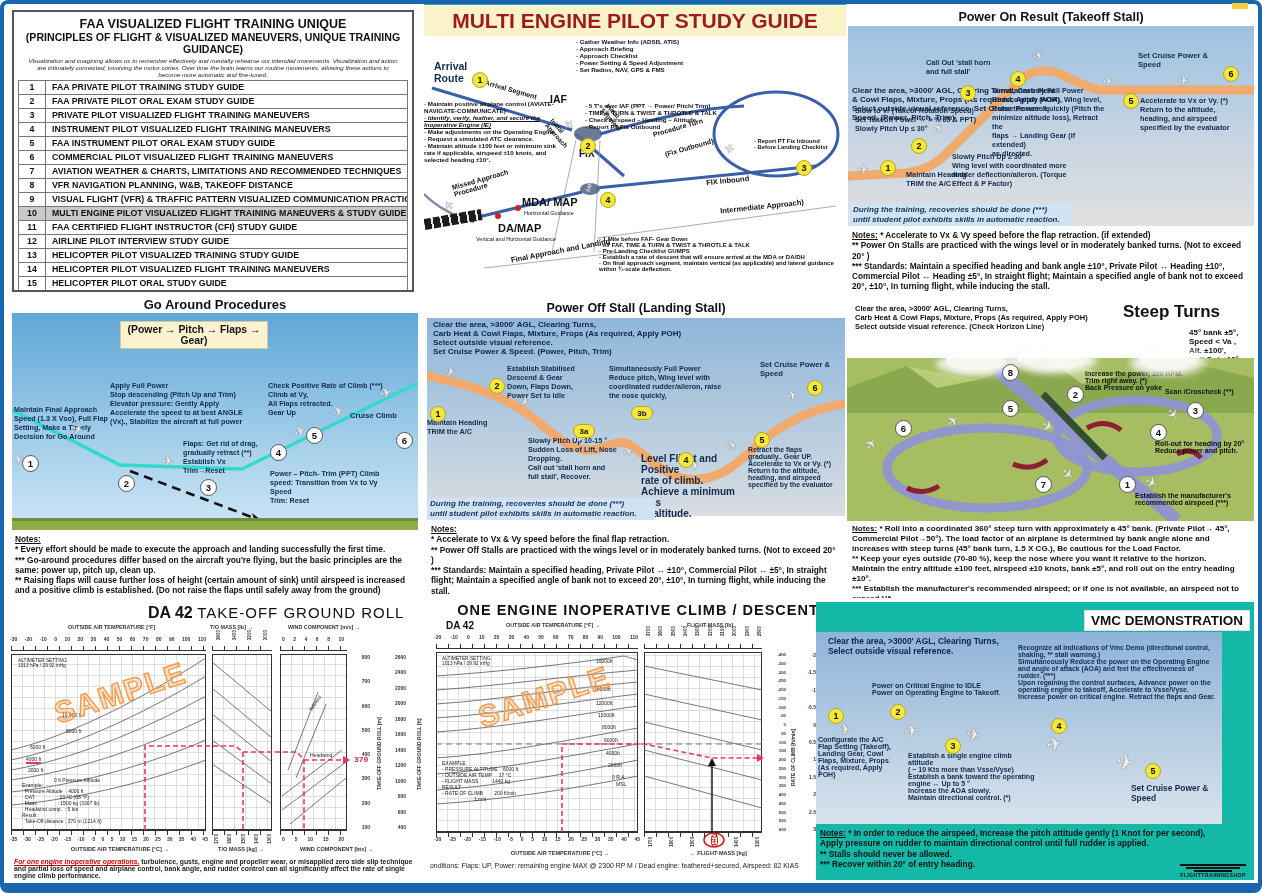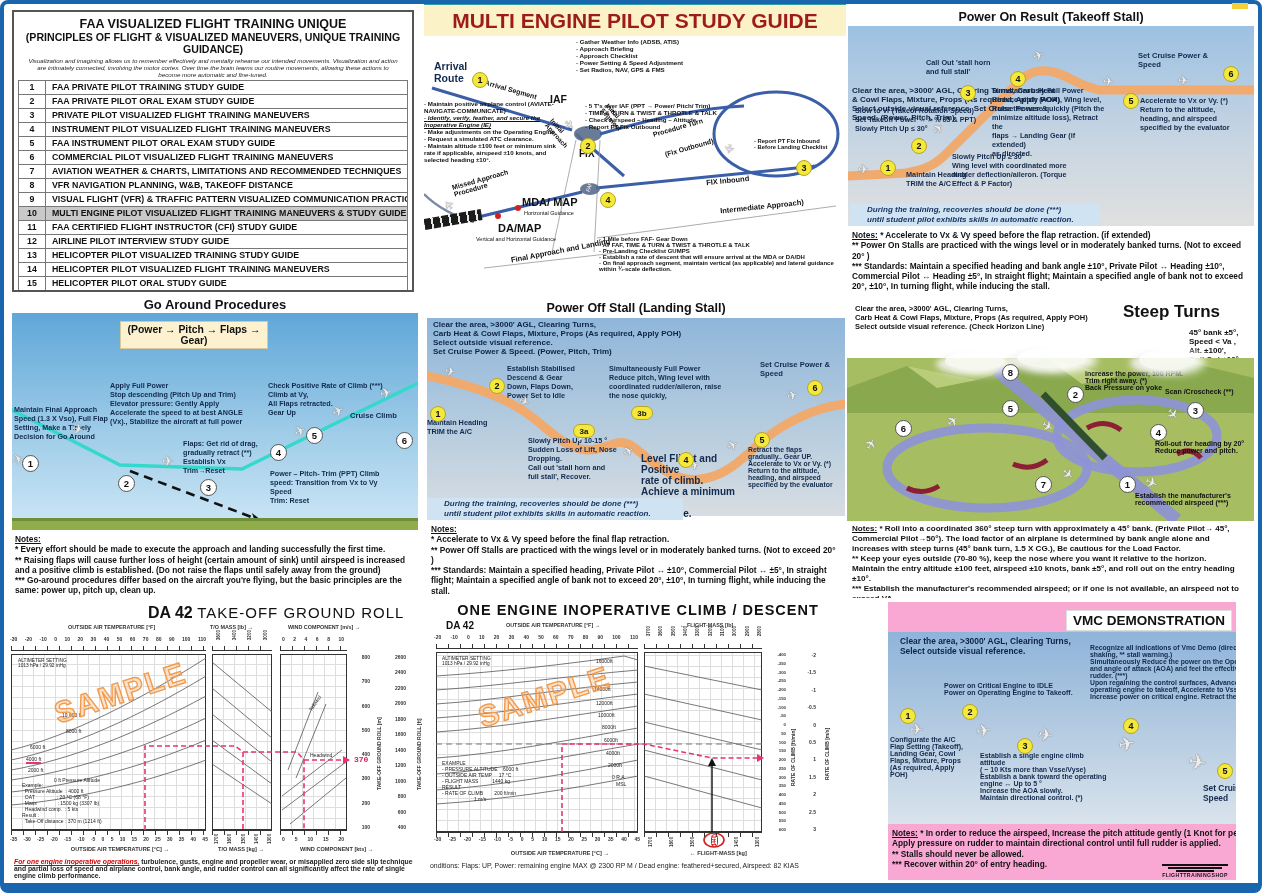--- a/index.html
+++ b/index.html
@@ -35,21 +35,21 @@
   
   .badge{position:absolute;border-radius:50%;display:flex;align-items:center;justify-content:center;font-weight:bold;z-index:6;box-sizing:border-box;}
   .by{background:#f4e83b;border:1px solid #b9a520;width:16px;height:16px;font-size:9px;}
   .byw{background:#f4e83b;border:1px solid #b9a520;width:22px;height:14px;font-size:8px;border-radius:8px;}
   .bw{background:#fff;border:1.6px solid #555;width:17px;height:17px;font-size:9.5px;}
   
   .notes{font-weight:bold;font-size:8.3px;line-height:1.24;color:#111;}
   .dl div{font-weight:bold;}
   .dl div::before{content:"-  ";}
   .ui{font-style:italic;text-decoration:underline;}
-  .trainnote{background:#cfe3f3;color:#16325c;font-weight:bold;font-style:italic;font-size:8px;line-height:1.25;padding:1px 17px;}
+  .trainnote{background:#cfe3f3;color:#16325c;font-weight:bold;font-style:italic;font-size:8px;line-height:1.25;padding:1px 3px;}
   .skytext{color:#122a4e;}
   .plane{position:absolute;color:#ececec;text-shadow:0 0 1px #777,0 0 1px #777;z-index:4;}
   .cloud{position:absolute;background:#fff;border-radius:50%;box-shadow:8px 2px 8px 2px #fff,-8px 3px 6px 1px #f2f2f2;opacity:.9;z-index:3;}
   
   .cbox{position:absolute;border:1.2px solid #333;box-sizing:border-box;background:
     repeating-linear-gradient(0deg,transparent 0 10px,#dedede 10px 11px),
     repeating-linear-gradient(90deg,transparent 0 10px,#dedede 10px 11px);}
   .ticks{display:flex;justify-content:space-between;font-size:5px;font-weight:bold;color:#333;}
   .vticks{display:flex;justify-content:space-between;}
   .vticks span{writing-mode:vertical-rl;transform:rotate(180deg);font-size:4.6px;font-weight:bold;color:#333;}
@@ -320,22 +320,22 @@
     <span class="plane" style="left:150px;top:140px;font-size:14px;">✈</span>
     <span class="plane" style="left:222,;top:138px;font-size:14px;transform:rotate(-20deg);">✈</span>
     <span class="plane" style="left:282px;top:110px;font-size:14px;transform:rotate(-25deg);">✈</span>
     <span class="plane" style="left:320px;top:90px;font-size:14px;transform:rotate(-25deg);">✈</span>
     <span class="plane" style="left:368px;top:72px;font-size:14px;transform:rotate(-15deg);">✈</span>
   </div>
   <div class="p notes" style="left:3px;top:238px;width:400px;">
     <div><span class="u">Notes:</span><span></span></div>
     <div>
         <div class="pre">* Every effort should be made to execute the approach and landing successfully the first time.</div>
+        <div class="pre">*** Go-around procedures differ based on the aircraft you're flying, but the basic principles are the same: power up, pitch up, clean up.</div>
         <div class="pre">** Raising flaps will cause further loss of height (certain amount of sink) until airspeed is increased and a positive climb is established. (Do not raise the flaps until safely away from the ground)</div>
-        <div class="pre">*** Go-around procedures differ based on the aircraft you're flying, but the basic principles are the same: power up, pitch up, clean up.</div>
       </div>
   </div>
 </div>
 
 <div class="panel" style="left:427px;top:298px;width:418px;height:298px;background:#fff;">
   <div class="b c" style="font-size:12.5px;padding-top:3px;">Power Off Stall (Landing Stall)</div>
   <div class="p" style="left:0;top:20px;width:418px;height:198px;background:linear-gradient(180deg,#8fb6da 0%,#b9cedf 60%,#d8dde2 100%);">
     <svg width="418" height="198" viewBox="0 0 418 198">
       <path d="M0,58 C40,66 70,76 95,92 C120,108 135,130 160,132 C178,133 190,118 205,128 C225,142 245,168 280,160 C310,153 325,128 350,112 C375,96 400,88 418,86" stroke="#f0aa6e" stroke-width="9" fill="none" stroke-linecap="round"></path>
     </svg>
@@ -764,21 +764,21 @@
       <span>2</span>
       <span>2.5</span>
       <span>3</span>
     </div>
   <div class="p rot90" style="left:396px;top:182px;">RATE OF CLIMB [m/s]</div>
 </div>
 <div class="p axcap c" style="left:490px;top:850px;width:140px;font-size:5.6px;">OUTSIDE AIR TEMPERATURE [°C]  →</div>
 <div class="p axcap" style="left:690px;top:850px;font-size:5.6px;">← FLIGHT-MASS [kg]</div>
 <div class="p" style="left:430px;top:862px;width:414px;font-size:6.9px;color:#222;">onditions: Flaps: UP, Power: remaining engine MAX @ 2300 RP M / Dead engine: feathered+secured, Airspeed: 82 KIAS</div>
 
-<div class="panel" style="left:888px;top:602px;width:348px;height:278px;background:#f9a8d4;">
+<div class="panel" style="left:816px;top:602px;width:438px;height:278px;background:#14b8a6;">
   <div class="p b" style="right:4px;top:8px;font-size:13.5px;background:#fff;padding:2px 6px;border:1px solid #ddd;">VMC DEMONSTRATION</div>
   <div class="p" style="left:0;top:30px;width:406px;height:192px;background:linear-gradient(180deg,#8fb4da 0%,#b7cde2 55%,#d9e3ec 100%);">
     <div class="p b pre" style="left:12px;top:4px;width:230px;font-size:8.4px;color:#0d2344;">Clear the area, &gt;3000' AGL, Clearing Turns,
 Select outside visual reference.</div>
     <div class="p b pre skytext" style="left:202px;top:12px;width:198px;font-size:6.8px;">Recognize all indications of Vmc Demo (directional control,
 shaking, **  stall warning.)
 Simultaneously Reduce the power  on the Operating Engine
 and angle of attack (AOA) and feel the effectiveness of
 rudder. (***)
 Upon regaining the control surfaces, Advance power on the

